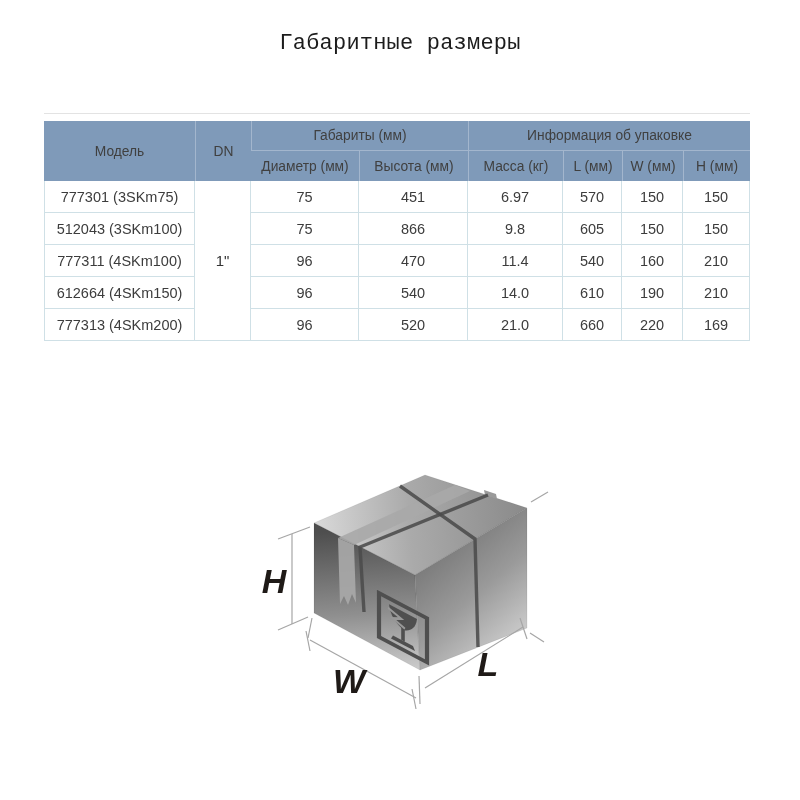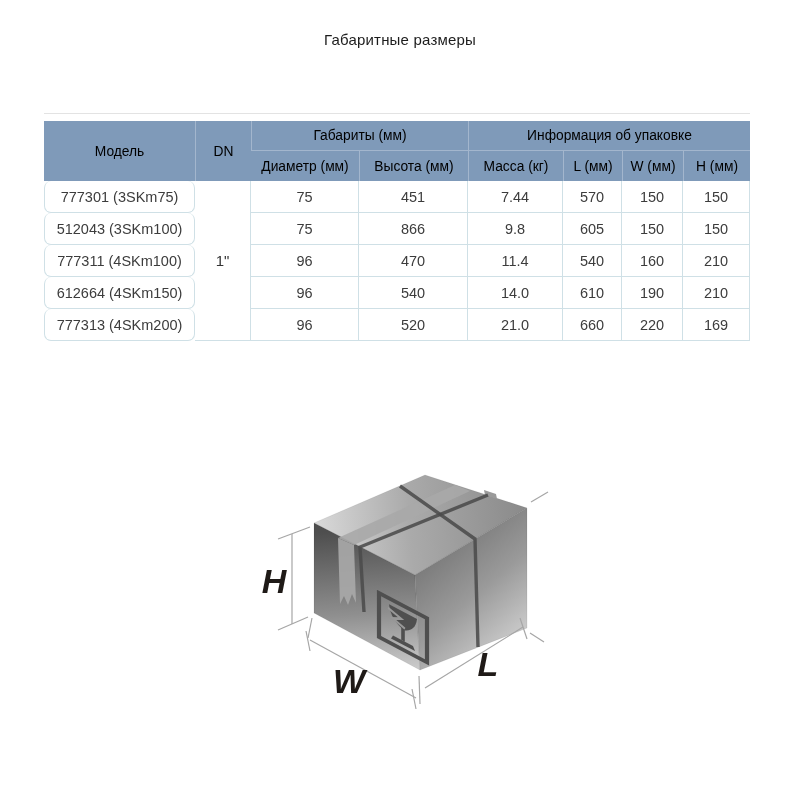--- a/index.html
+++ b/index.html
@@ -2,41 +2,41 @@
 <html><head>
 <meta charset="utf-8">
 <style>
   html,body{margin:0;padding:0;}
   body{
     width:800px;height:800px;position:relative;background:#ffffff;
     font-family:"Liberation Sans",sans-serif;overflow:hidden;
   }
   .page-title{
     position:absolute;top:31px;left:0;width:800px;text-align:center;
-    font-size:15px;color:#1c1c1c;letter-spacing:.2px;
+    font-size:22px;color:#1c1c1c;letter-spacing:.2px;font-family:Liberation Mono, monospace;
   }
   .top-hairline{
     position:absolute;left:44px;top:113px;width:706px;height:1px;background:#e3e3e3;
   }
   table.spec{
     position:absolute;left:44px;top:121px;width:706px;
     border-collapse:separate;border-spacing:0;table-layout:fixed;
   }
   table.spec th,table.spec td{padding:0;margin:0;text-align:center;vertical-align:middle;}
   thead th{
-    background:#7f9ab9;color:#000000;font-weight:normal;font-size:13.8px;
+    background:#7f9ab9;color:#404040;font-weight:normal;font-size:13.8px;
   }
   thead tr.group-row th{height:29px;}
   thead tr.sub-row th{height:30px;border-top:1px solid #a3b6cd;}
   thead th.bl{border-left:1px solid #a3b6cd;}
   tbody td{
     background:#ffffff;color:#3c3c3c;font-size:14.5px;height:31px;
     border-right:1px solid #cfe0e6;border-bottom:1px solid #cfe0e6;
   }
-  tbody td.first{border-left:1px solid #cfe0e6;border-radius:7px;}
+  tbody td.first{border-left:1px solid #cfe0e6;}
   tbody td.dn-cell{font-size:15px;color:#333;}
   svg.box-figure{position:absolute;left:250px;top:450px;}
   .dim{stroke:#a6a6a6;stroke-width:1.2;fill:none;}
   .dim-label{
     font-family:"Liberation Sans",sans-serif;font-style:italic;font-weight:bold;
     font-size:34px;fill:#1f1a17;
   }
 </style>
 </head>
 <body>
@@ -71,21 +71,21 @@
       <th class="bl">W (мм)</th>
       <th class="bl">H (мм)</th>
     </tr>
   </thead>
   <tbody>
     <tr>
       <td class="first">777301 (3SKm75)</td>
       <td class="dn-cell" rowspan="5">1"</td>
       <td>75</td>
       <td>451</td>
-      <td>7.44</td>
+      <td>6.97</td>
       <td>570</td>
       <td>150</td>
       <td>150</td>
     </tr>
     <tr>
       <td class="first">512043 (3SKm100)</td>
       <td>75</td>
       <td>866</td>
       <td>9.8</td>
       <td>605</td>

